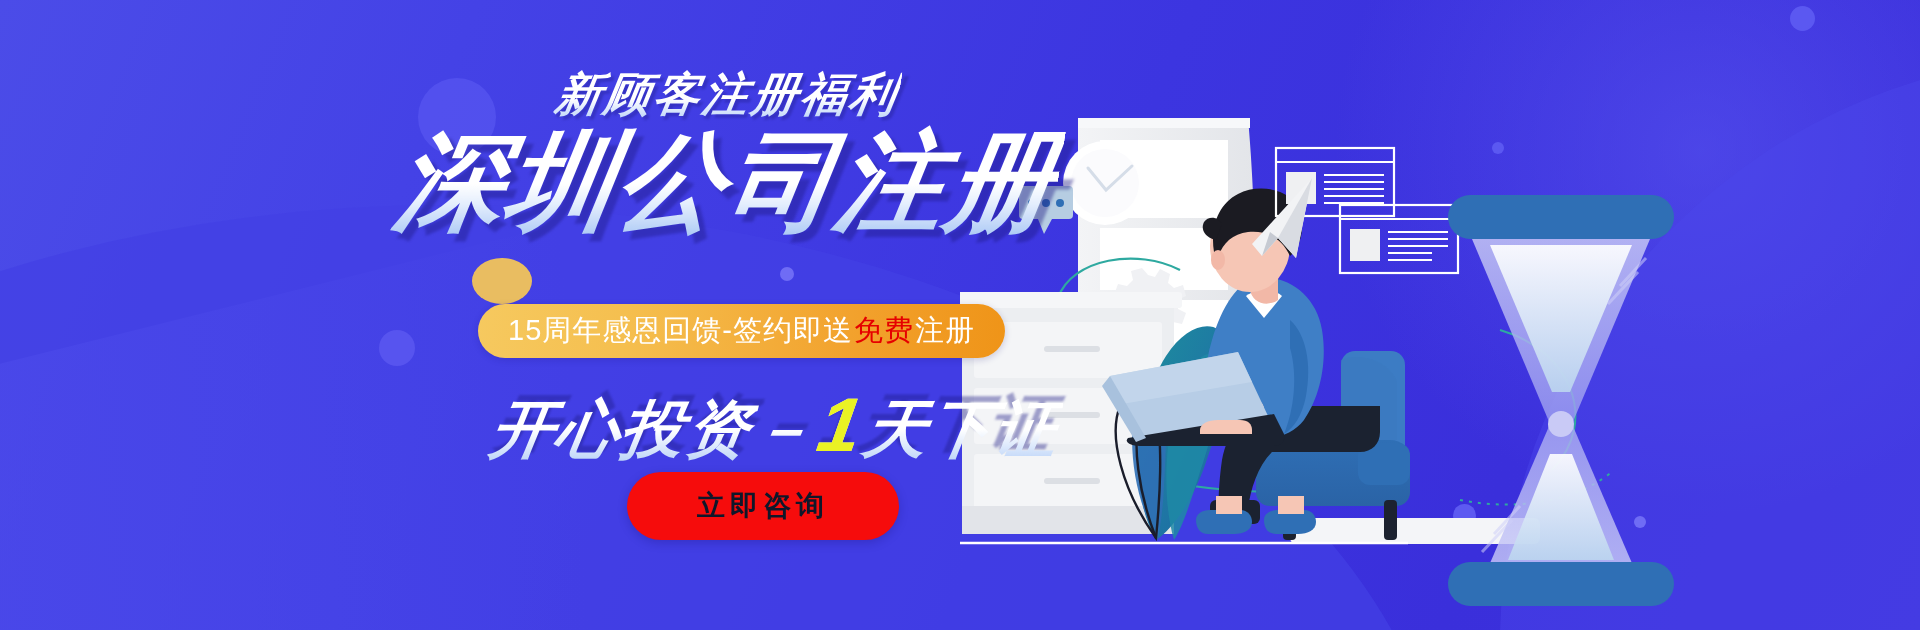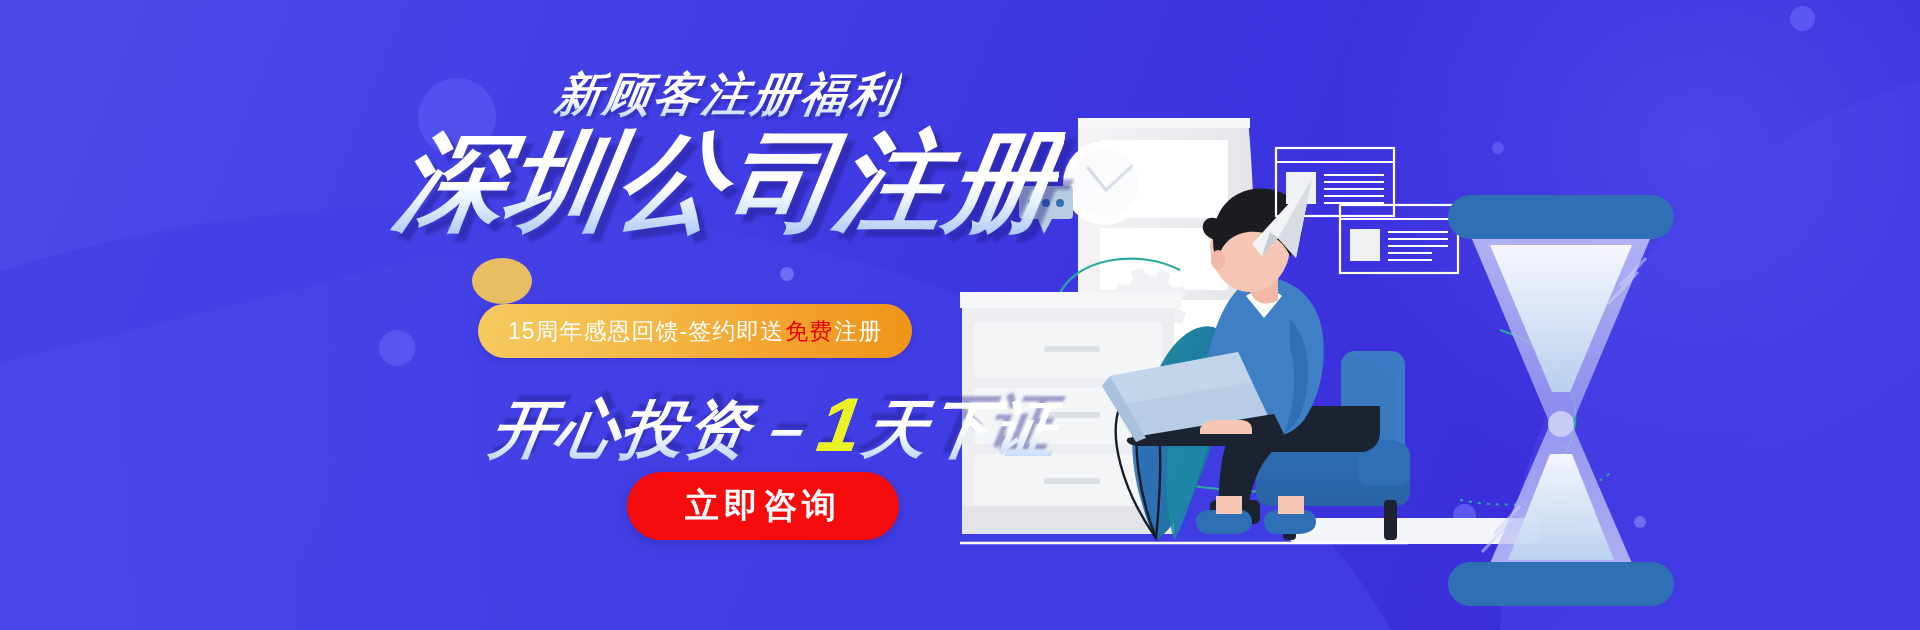--- a/index.html
+++ b/index.html
@@ -93,21 +93,21 @@
   }
 
   
   .pill {
     position:absolute; left:478px; top:304px;
     height:54px; padding:0 30px;
     display:flex; align-items:center;
     border-radius:27px;
     background:linear-gradient(95deg,#f6c95f 0%,#f5bf4f 28%,#f2a12c 72%,#ef9418 100%);
     box-shadow:0 2px 7px rgba(27,22,120,.2);
-    font-size:23px; color:#ffffff; white-space:nowrap;
+    font-size:29px; color:#ffffff; white-space:nowrap;
     letter-spacing:1px;
   }
   .pill .hl { color:#e60000; font-weight:normal; padding:0 1px; }
 
   
   .tagline-wrap { position:absolute; left:492px; top:383px; }
   .tagline, .tagline-shadow {
     font-size:63px; font-weight:bold; font-style:italic; letter-spacing:2px;
     white-space:nowrap; transform:skewX(-9deg); line-height:1.1;
   }
@@ -128,21 +128,21 @@
 
   
   .cta {
     position:absolute; left:627px; top:472px;
     width:272px; height:68px; border-radius:34px;
     background:#f60c0c; border:none; cursor:pointer;
     display:flex; align-items:center; justify-content:center;
     box-shadow:0 3px 10px rgba(20,15,110,.25);
   }
   .cta span {
-    font-size:34px; font-weight:bold; color:#ffffff; letter-spacing:5px;
+    font-size:28px; font-weight:bold; color:#0f172a; letter-spacing:5px;
     font-family:"Liberation Sans","DejaVu Sans",sans-serif;
   }
 
   
   .illus { position:absolute; left:960px; top:0; width:960px; height:630px; }
   .illus svg { display:block; }
 </style>
 </head>
 <body>
 

